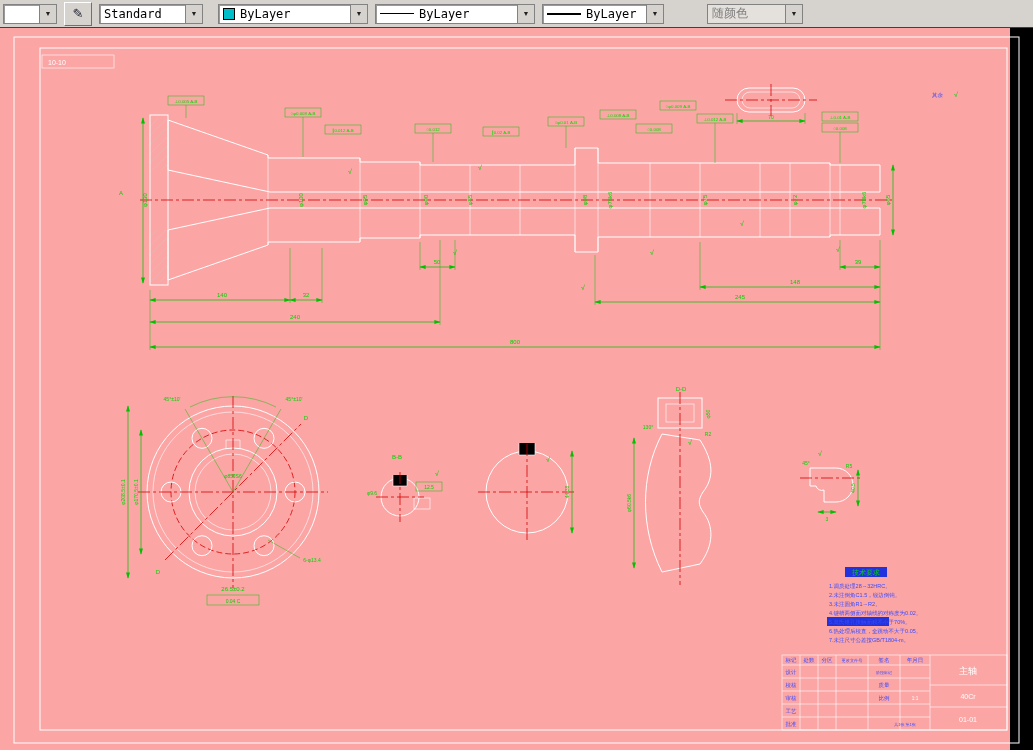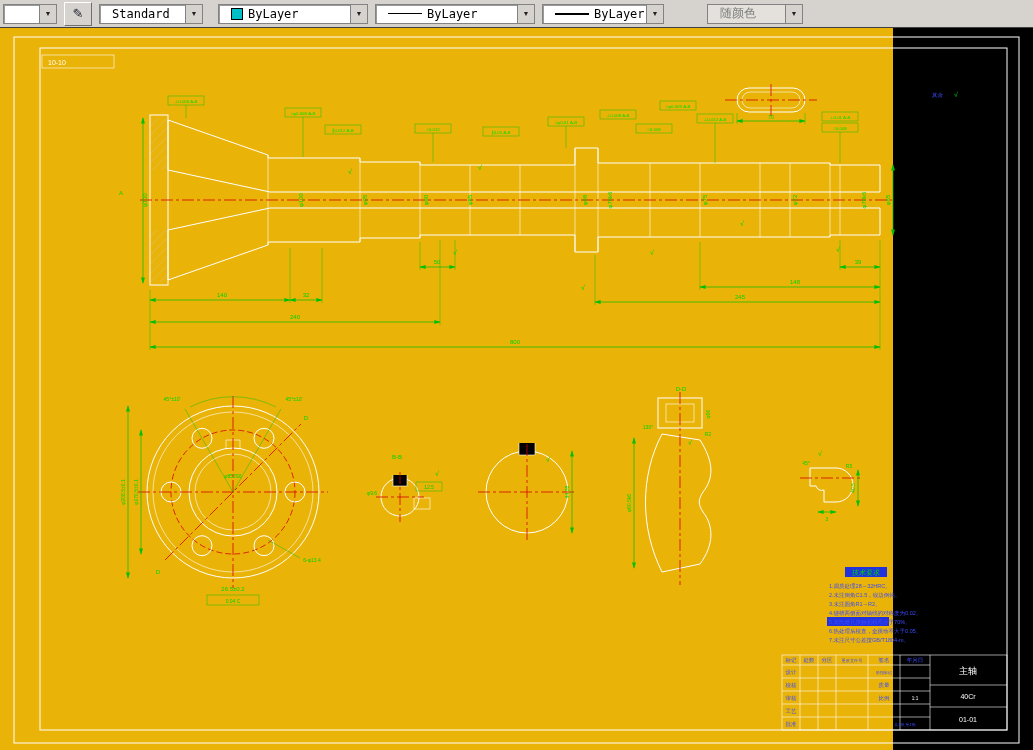--- a/index.html
+++ b/index.html
@@ -3,32 +3,32 @@
 <meta charset="utf-8">
 <style>
   html,body{margin:0;padding:0;background:#000;}
   body{width:1033px;height:750px;position:relative;overflow:hidden;font-family:"Liberation Sans",sans-serif;}
   
   .toolbar{position:absolute;top:0;left:0;width:1033px;height:28px;background:#d6d3ce;
            border-bottom:1px solid #404040;display:flex;align-items:center;gap:7px;
            padding:0 3px;box-sizing:border-box;}
   .combo{display:flex;height:20px;background:#fff;border:1px solid #828282;
          box-shadow:inset 1px 1px 0 #9a9a9a;box-sizing:border-box;}
-  .combo .val{flex:1;display:flex;align-items:center;gap:5px;padding:0 12px;
+  .combo .val{flex:1;display:flex;align-items:center;gap:5px;padding:0 4px;
               font:12px "DejaVu Sans Mono",monospace;color:#000;white-space:nowrap;overflow:hidden;text-align:center;}
   .combo .btn{width:16px;background:#d6d3ce;border-left:1px solid #828282;display:flex;
               align-items:center;justify-content:center;font-size:7px;color:#222;}
   .combo.disabled .val{color:#7d7d7d;background:#e4e1dc;}
   .tbbtn{width:26px;height:22px;background:#d6d3ce;border:1px solid;border-color:#fff #707070 #707070 #fff;
          display:flex;align-items:center;justify-content:center;font-size:13px;color:#223;}
   .swatch{width:10px;height:10px;background:#00bfc8;border:1px solid #000;flex:none;}
   .lnsample{width:34px;height:0;border-top:1px solid #000;flex:none;}
   .lnsample.thick{border-top:2px solid #000;}
   
-  .canvas{position:absolute;top:28px;left:0;width:893px;height:722px;background:#eab308;}
+  .canvas{position:absolute;top:28px;left:0;width:1010px;height:722px;background:#fca5a5;}
   svg{position:absolute;top:0;left:0;font-family:"Liberation Sans",sans-serif;}
   .wl{stroke:#fff;stroke-width:1;fill:none;}
   .wl5{stroke:#fff;stroke-width:.6;fill:none;}
   .gl{stroke:#00c000;stroke-width:.7;fill:none;}
   .gl5{stroke:#00c000;stroke-width:.45;fill:none;}
   .rl{stroke:#d40000;stroke-width:.8;fill:none;stroke-dasharray:12 3 3 3;}
   .rl2{stroke:#d40000;stroke-width:.8;fill:none;stroke-dasharray:6 3;}
   text{fill:#00d400;}
   .gt{font-size:6px;text-anchor:middle;}
   .gt5{font-size:5px;text-anchor:middle;}

